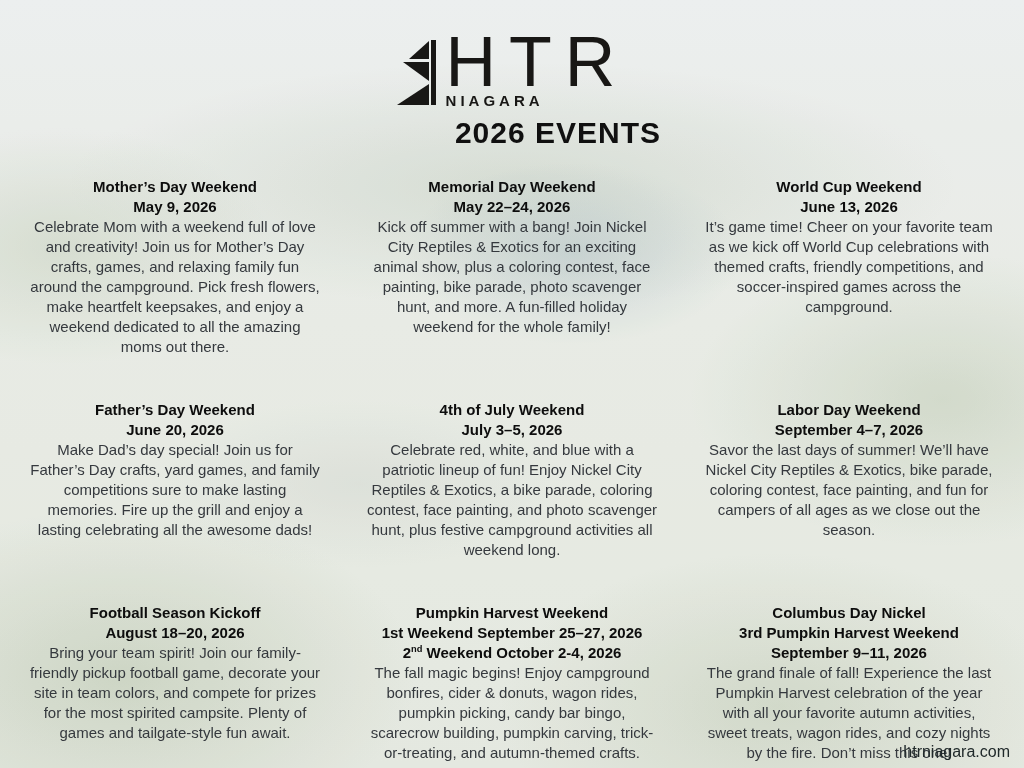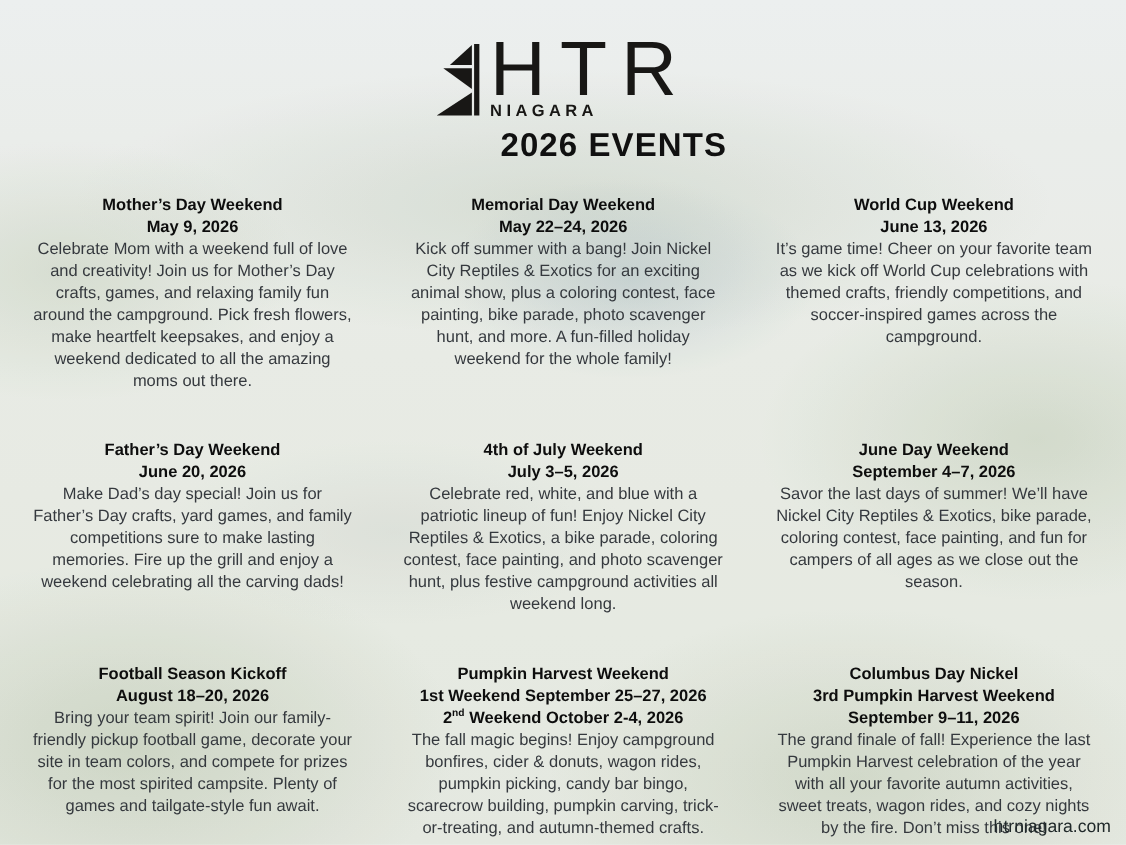--- a/index.html
+++ b/index.html
@@ -98,31 +98,31 @@
 
     <div class="event">
       <div class="event-head">World Cup Weekend</div>
       <div class="event-head">June 13, 2026</div>
       <div class="event-body">It’s game time! Cheer on your favorite team as we kick off World Cup celebrations with themed crafts, friendly competitions, and soccer-inspired games across the campground.</div>
     </div>
 
     <div class="event">
       <div class="event-head">Father’s Day Weekend</div>
       <div class="event-head">June 20, 2026</div>
-      <div class="event-body">Make Dad’s day special! Join us for Father’s Day crafts, yard games, and family competitions sure to make lasting memories. Fire up the grill and enjoy a weekend celebrating all the carving dads!</div>
+      <div class="event-body">Make Dad’s day special! Join us for Father’s Day crafts, yard games, and family competitions sure to make lasting memories. Fire up the grill and enjoy a lasting celebrating all the awesome dads!</div>
     </div>
 
     <div class="event">
       <div class="event-head">4th of July Weekend</div>
       <div class="event-head">July 3–5, 2026</div>
       <div class="event-body">Celebrate red, white, and blue with a patriotic lineup of fun! Enjoy Nickel City Reptiles &amp; Exotics, a bike parade, coloring contest, face painting, and photo scavenger hunt, plus festive campground activities all weekend long.</div>
     </div>
 
     <div class="event">
-      <div class="event-head">June Day Weekend</div>
+      <div class="event-head">Labor Day Weekend</div>
       <div class="event-head">September 4–7, 2026</div>
       <div class="event-body">Savor the last days of summer! We’ll have Nickel City Reptiles &amp; Exotics, bike parade, coloring contest, face painting, and fun for campers of all ages as we close out the season.</div>
     </div>
 
     <div class="event">
       <div class="event-head">Football Season Kickoff</div>
       <div class="event-head">August 18–20, 2026</div>
       <div class="event-body">Bring your team spirit! Join our family-friendly pickup football game, decorate your site in team colors, and compete for prizes for the most spirited campsite. Plenty of games and tailgate-style fun await.</div>
     </div>
 

